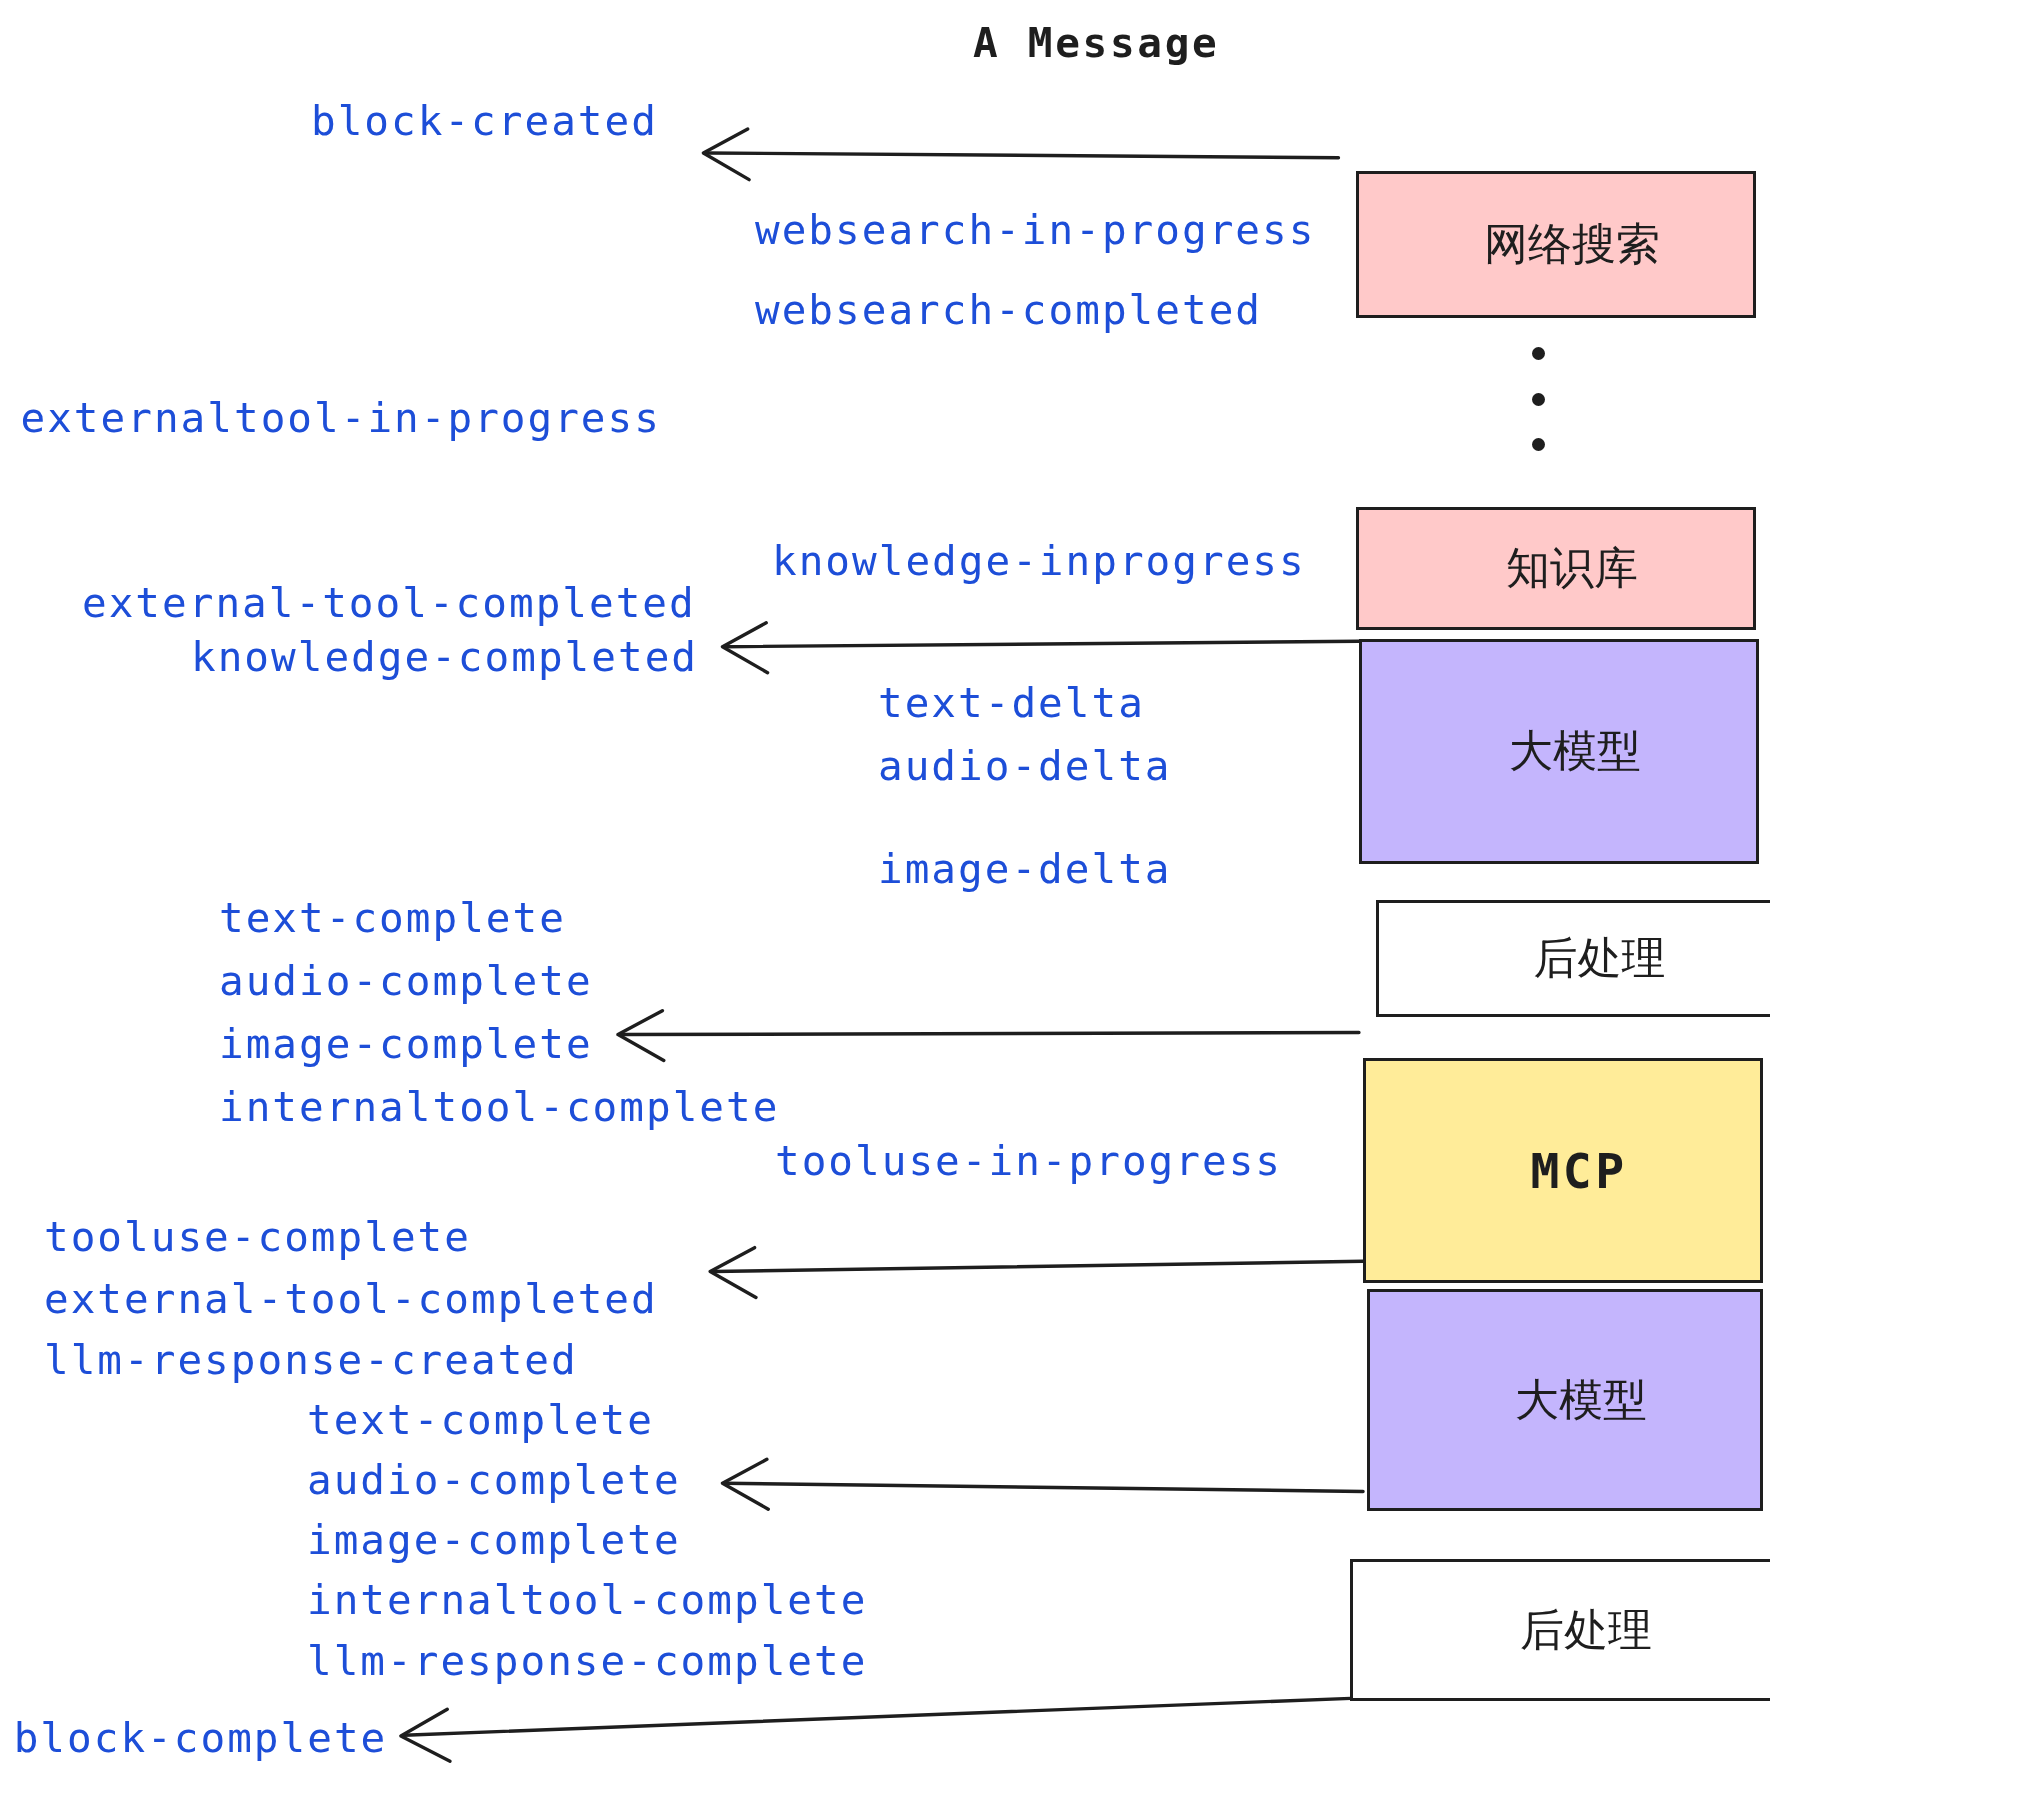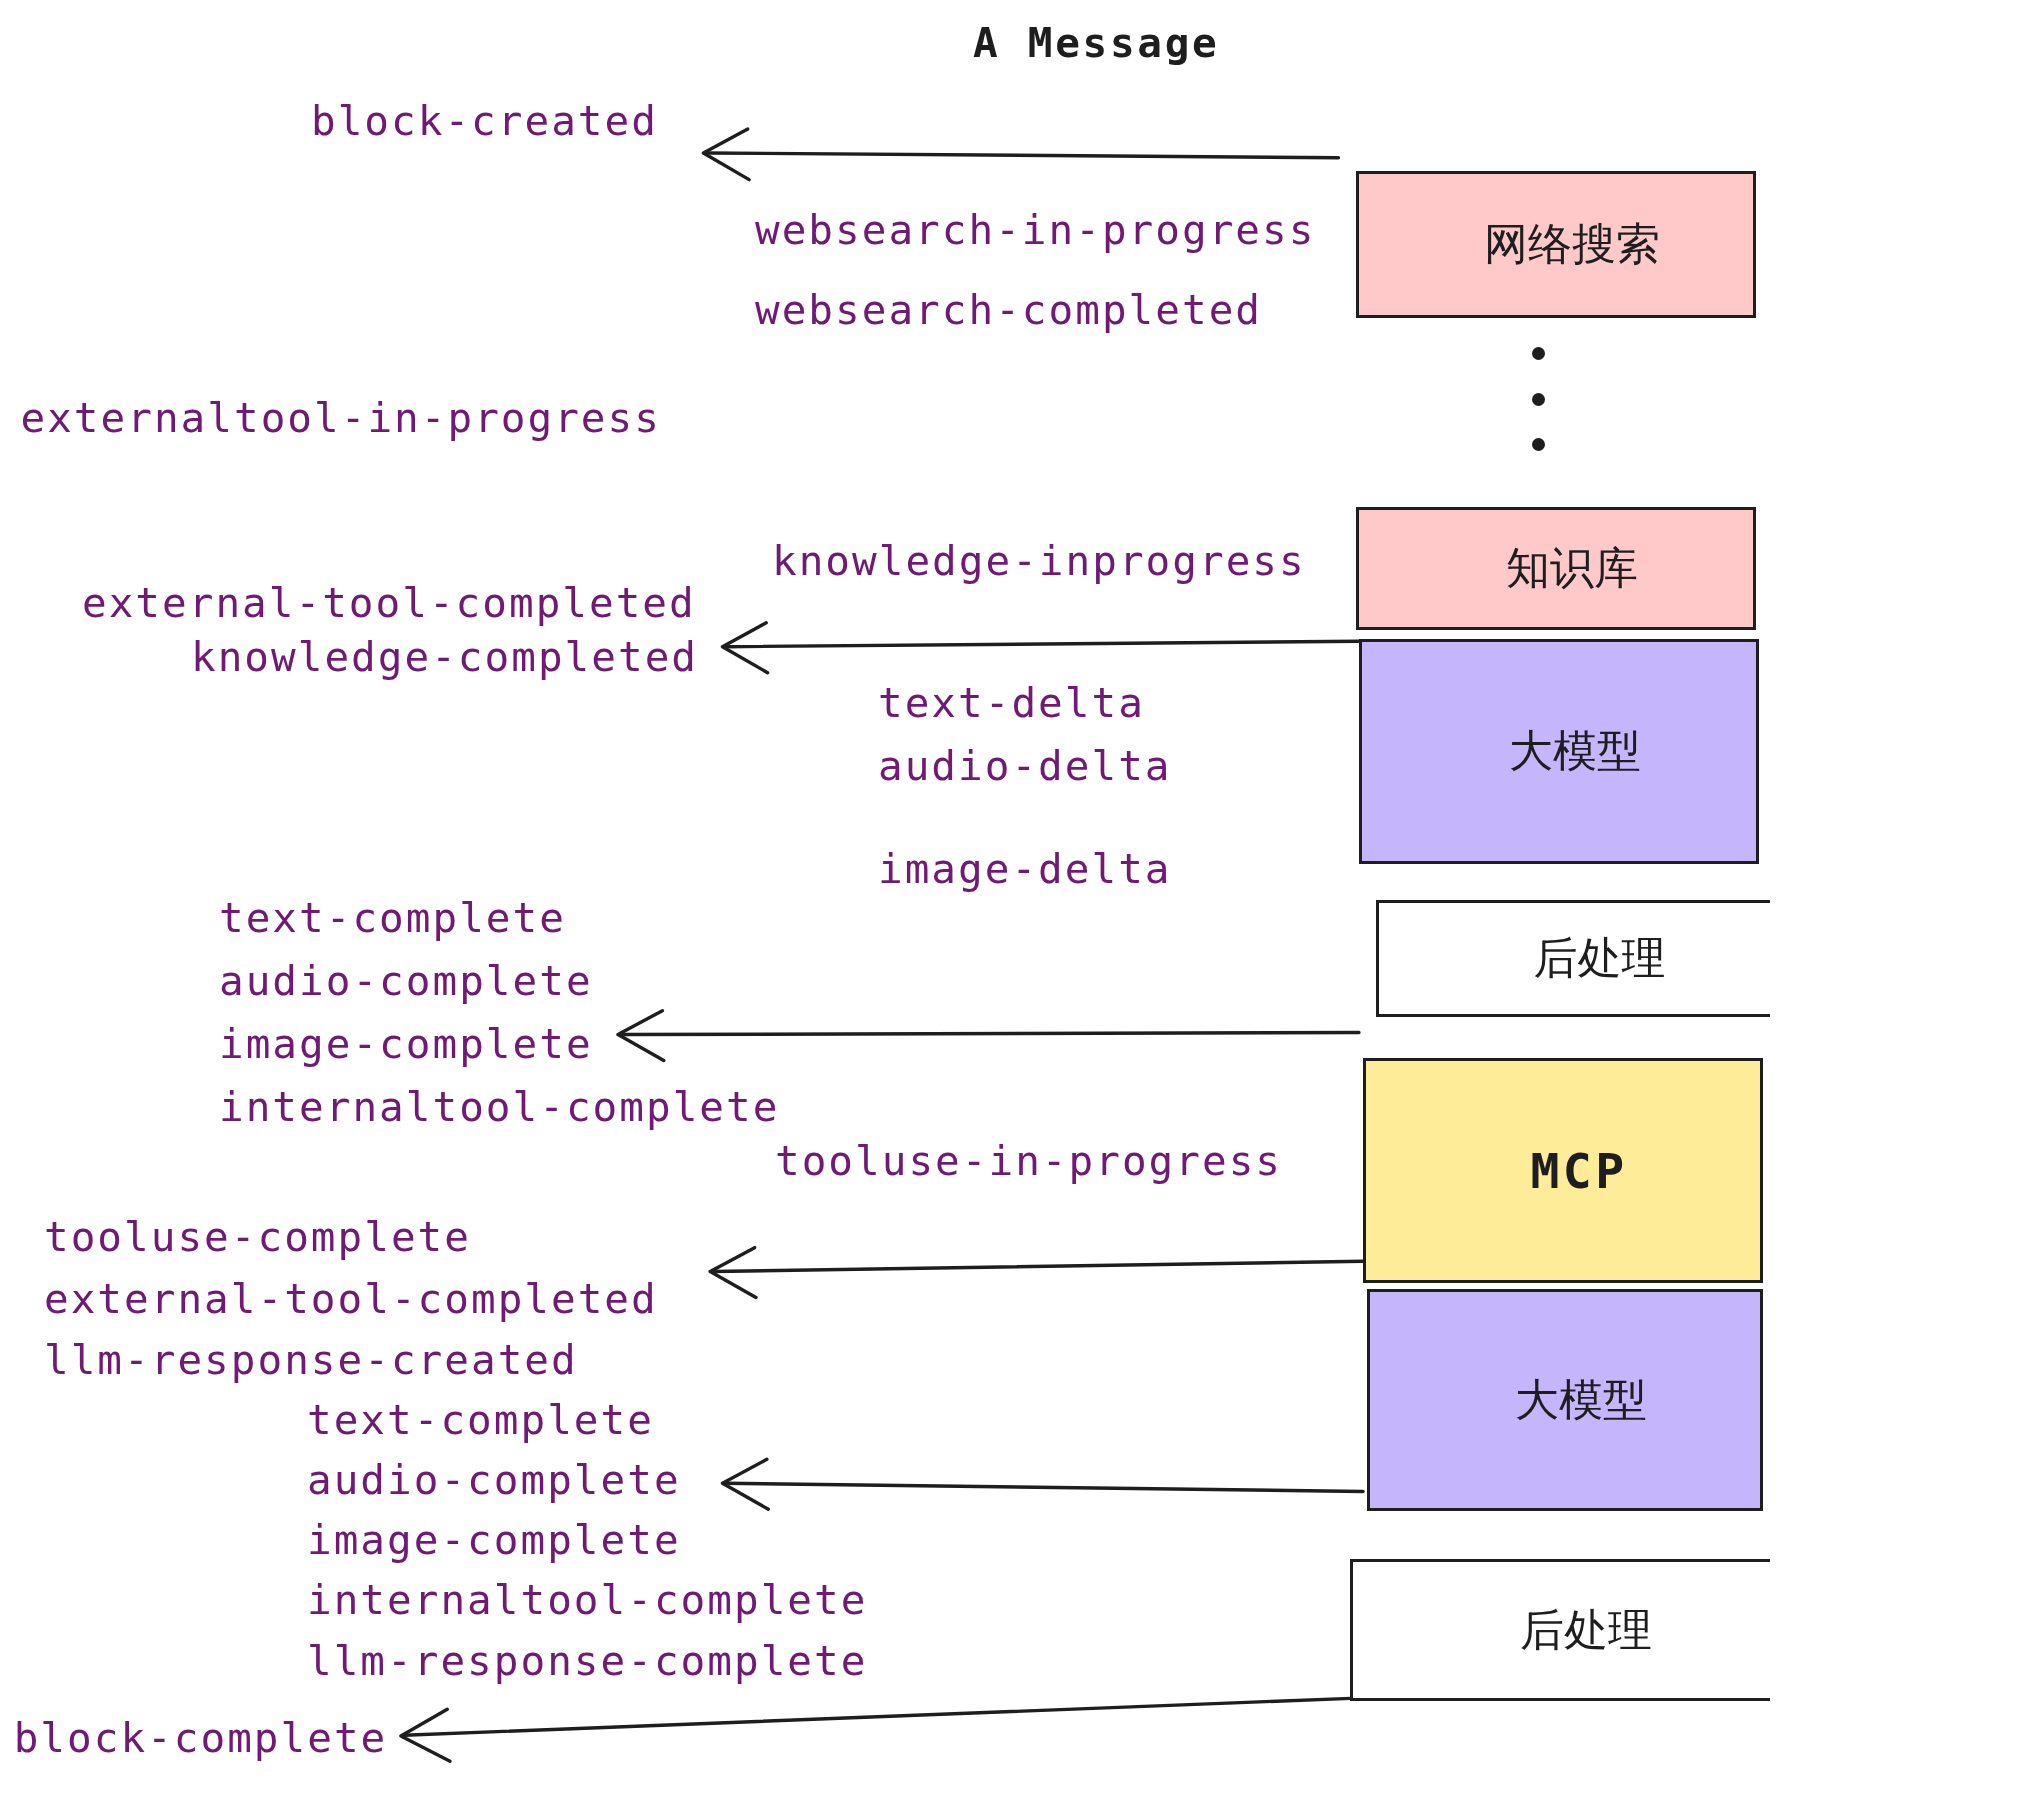--- a/index.html
+++ b/index.html
@@ -11,21 +11,21 @@
     color:#1e1e1e;
     overflow:hidden;
     text-align:center;
   }
   .evt {
     position:absolute;
     font-size:41px;
     line-height:1;
     letter-spacing:2px;
     white-space:nowrap;
-    color:#701a75;
+    color:#1d4ed8;
   }
   .title {
     position:absolute;
     font-size:41px;
     font-weight:bold;
     letter-spacing:2.7px;
     white-space:nowrap;
   }
   .node {
     position:absolute;

